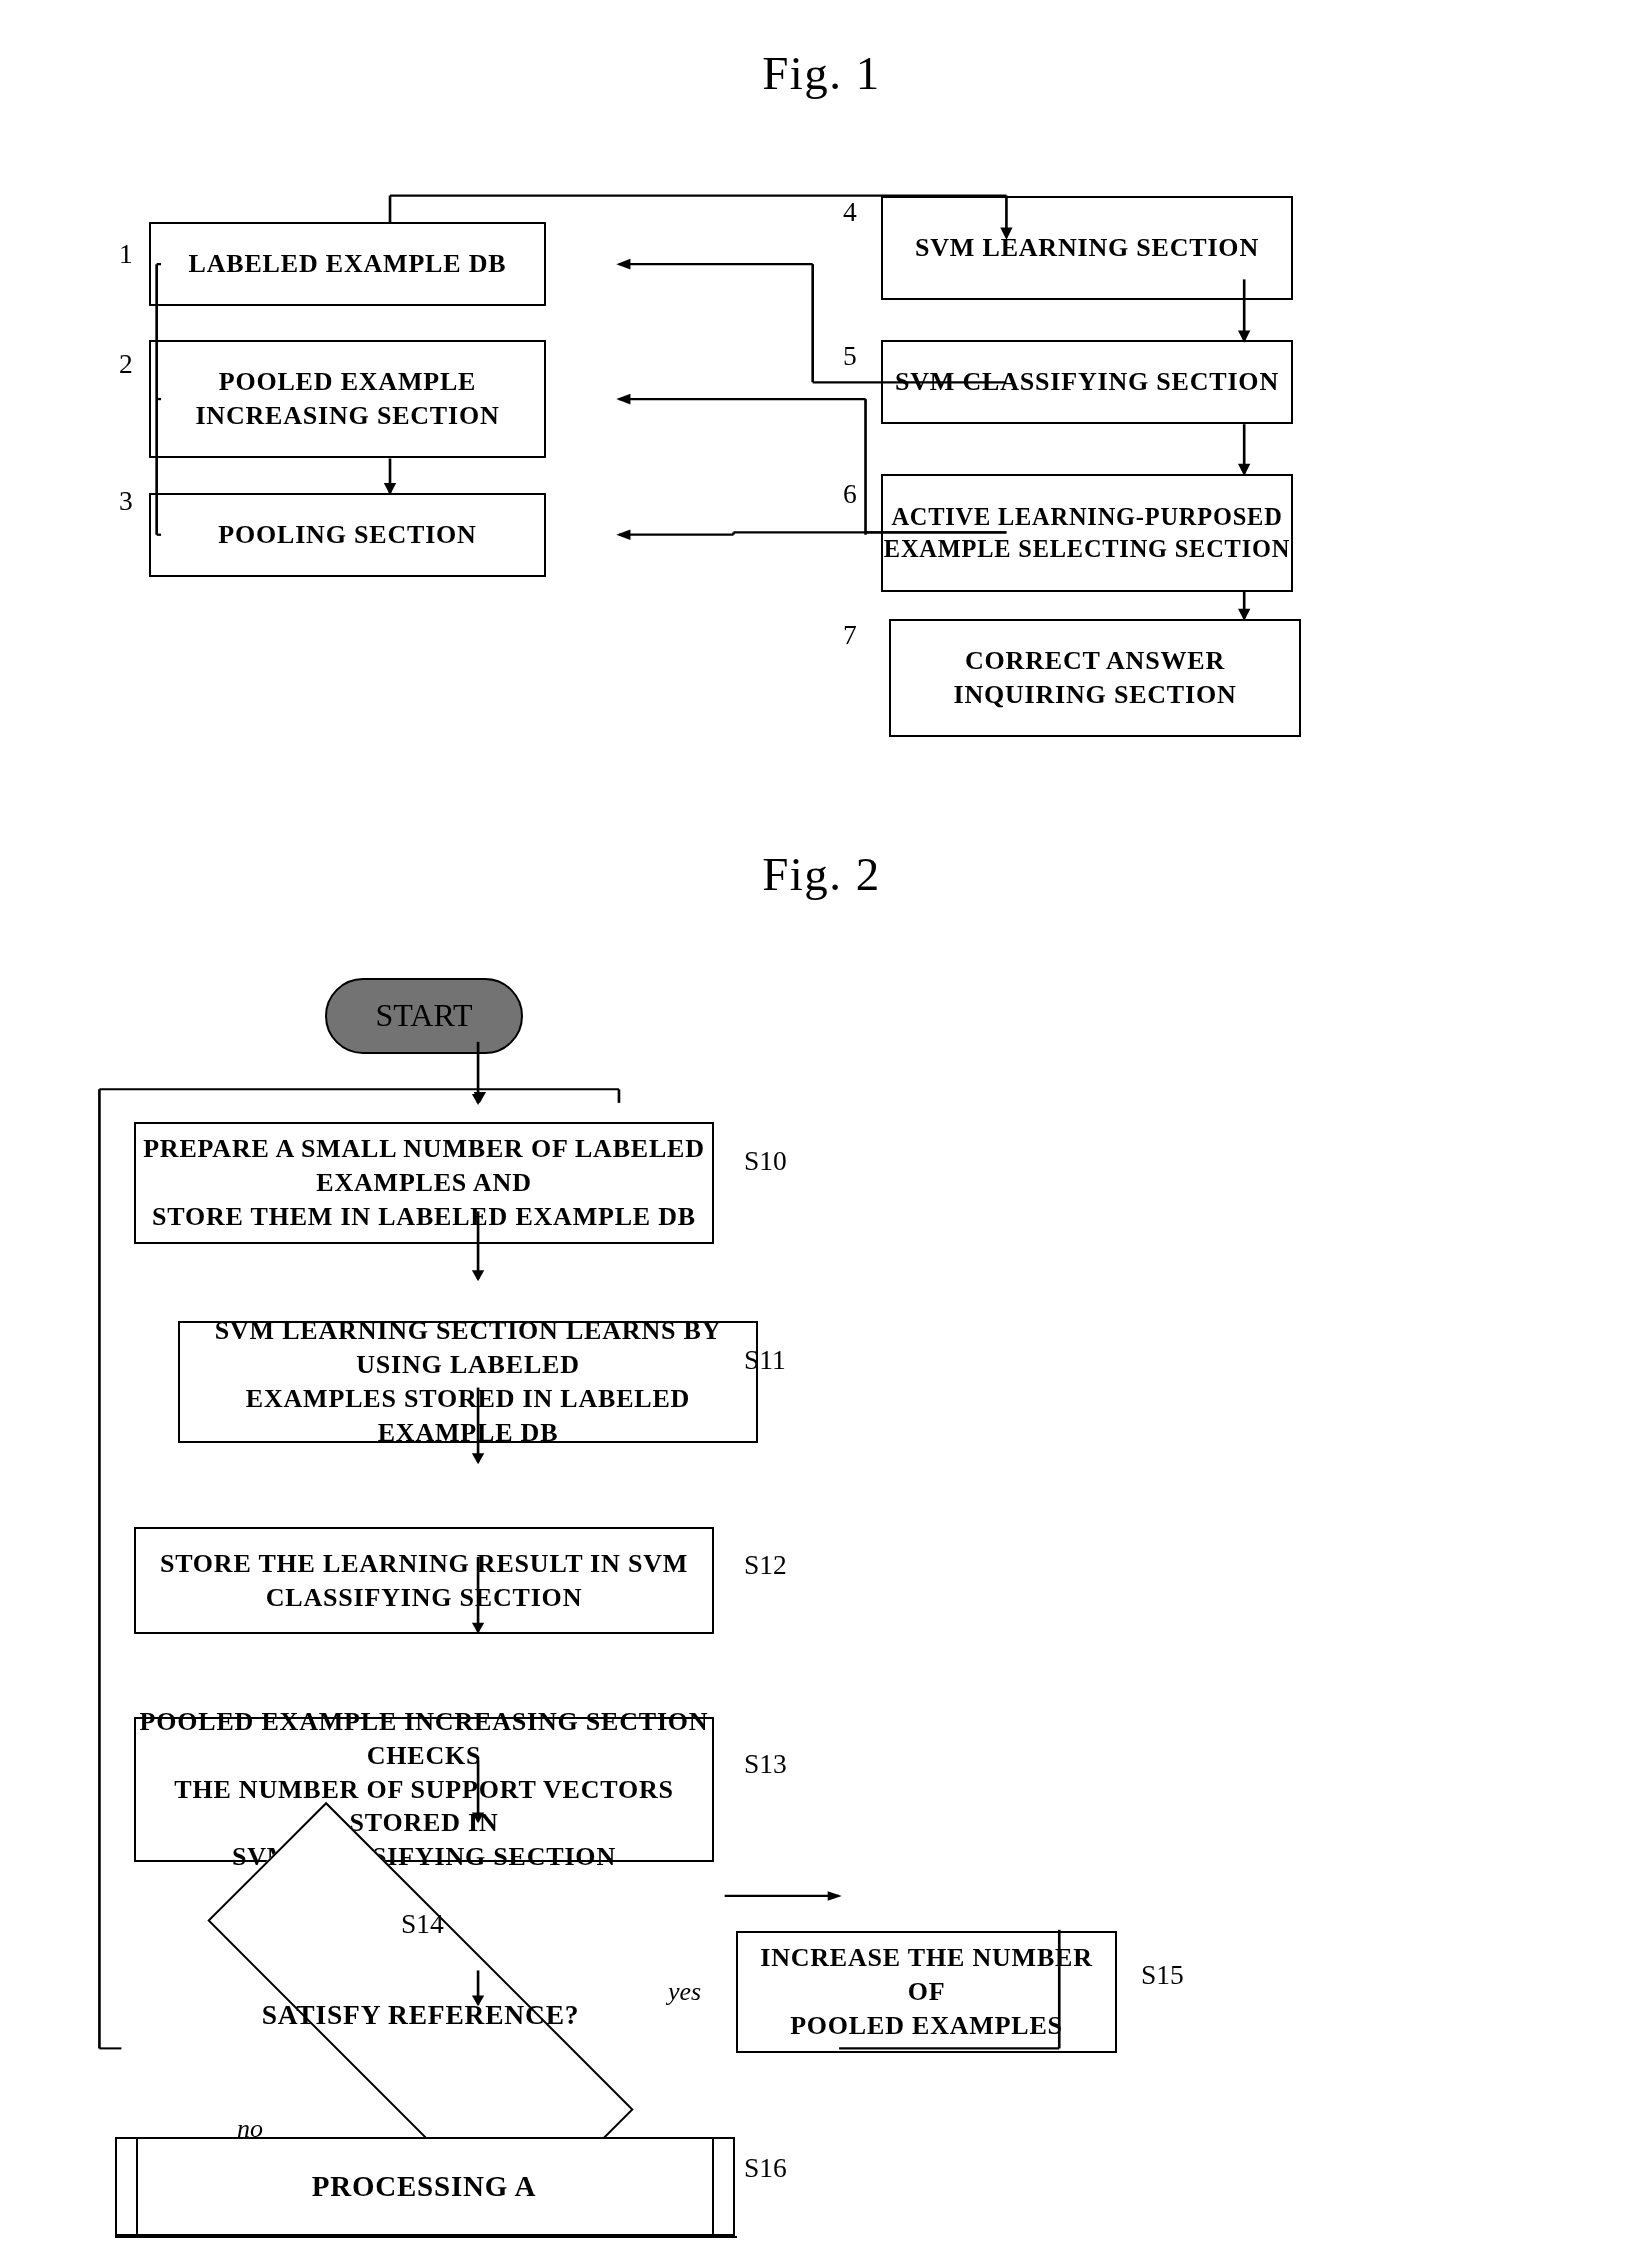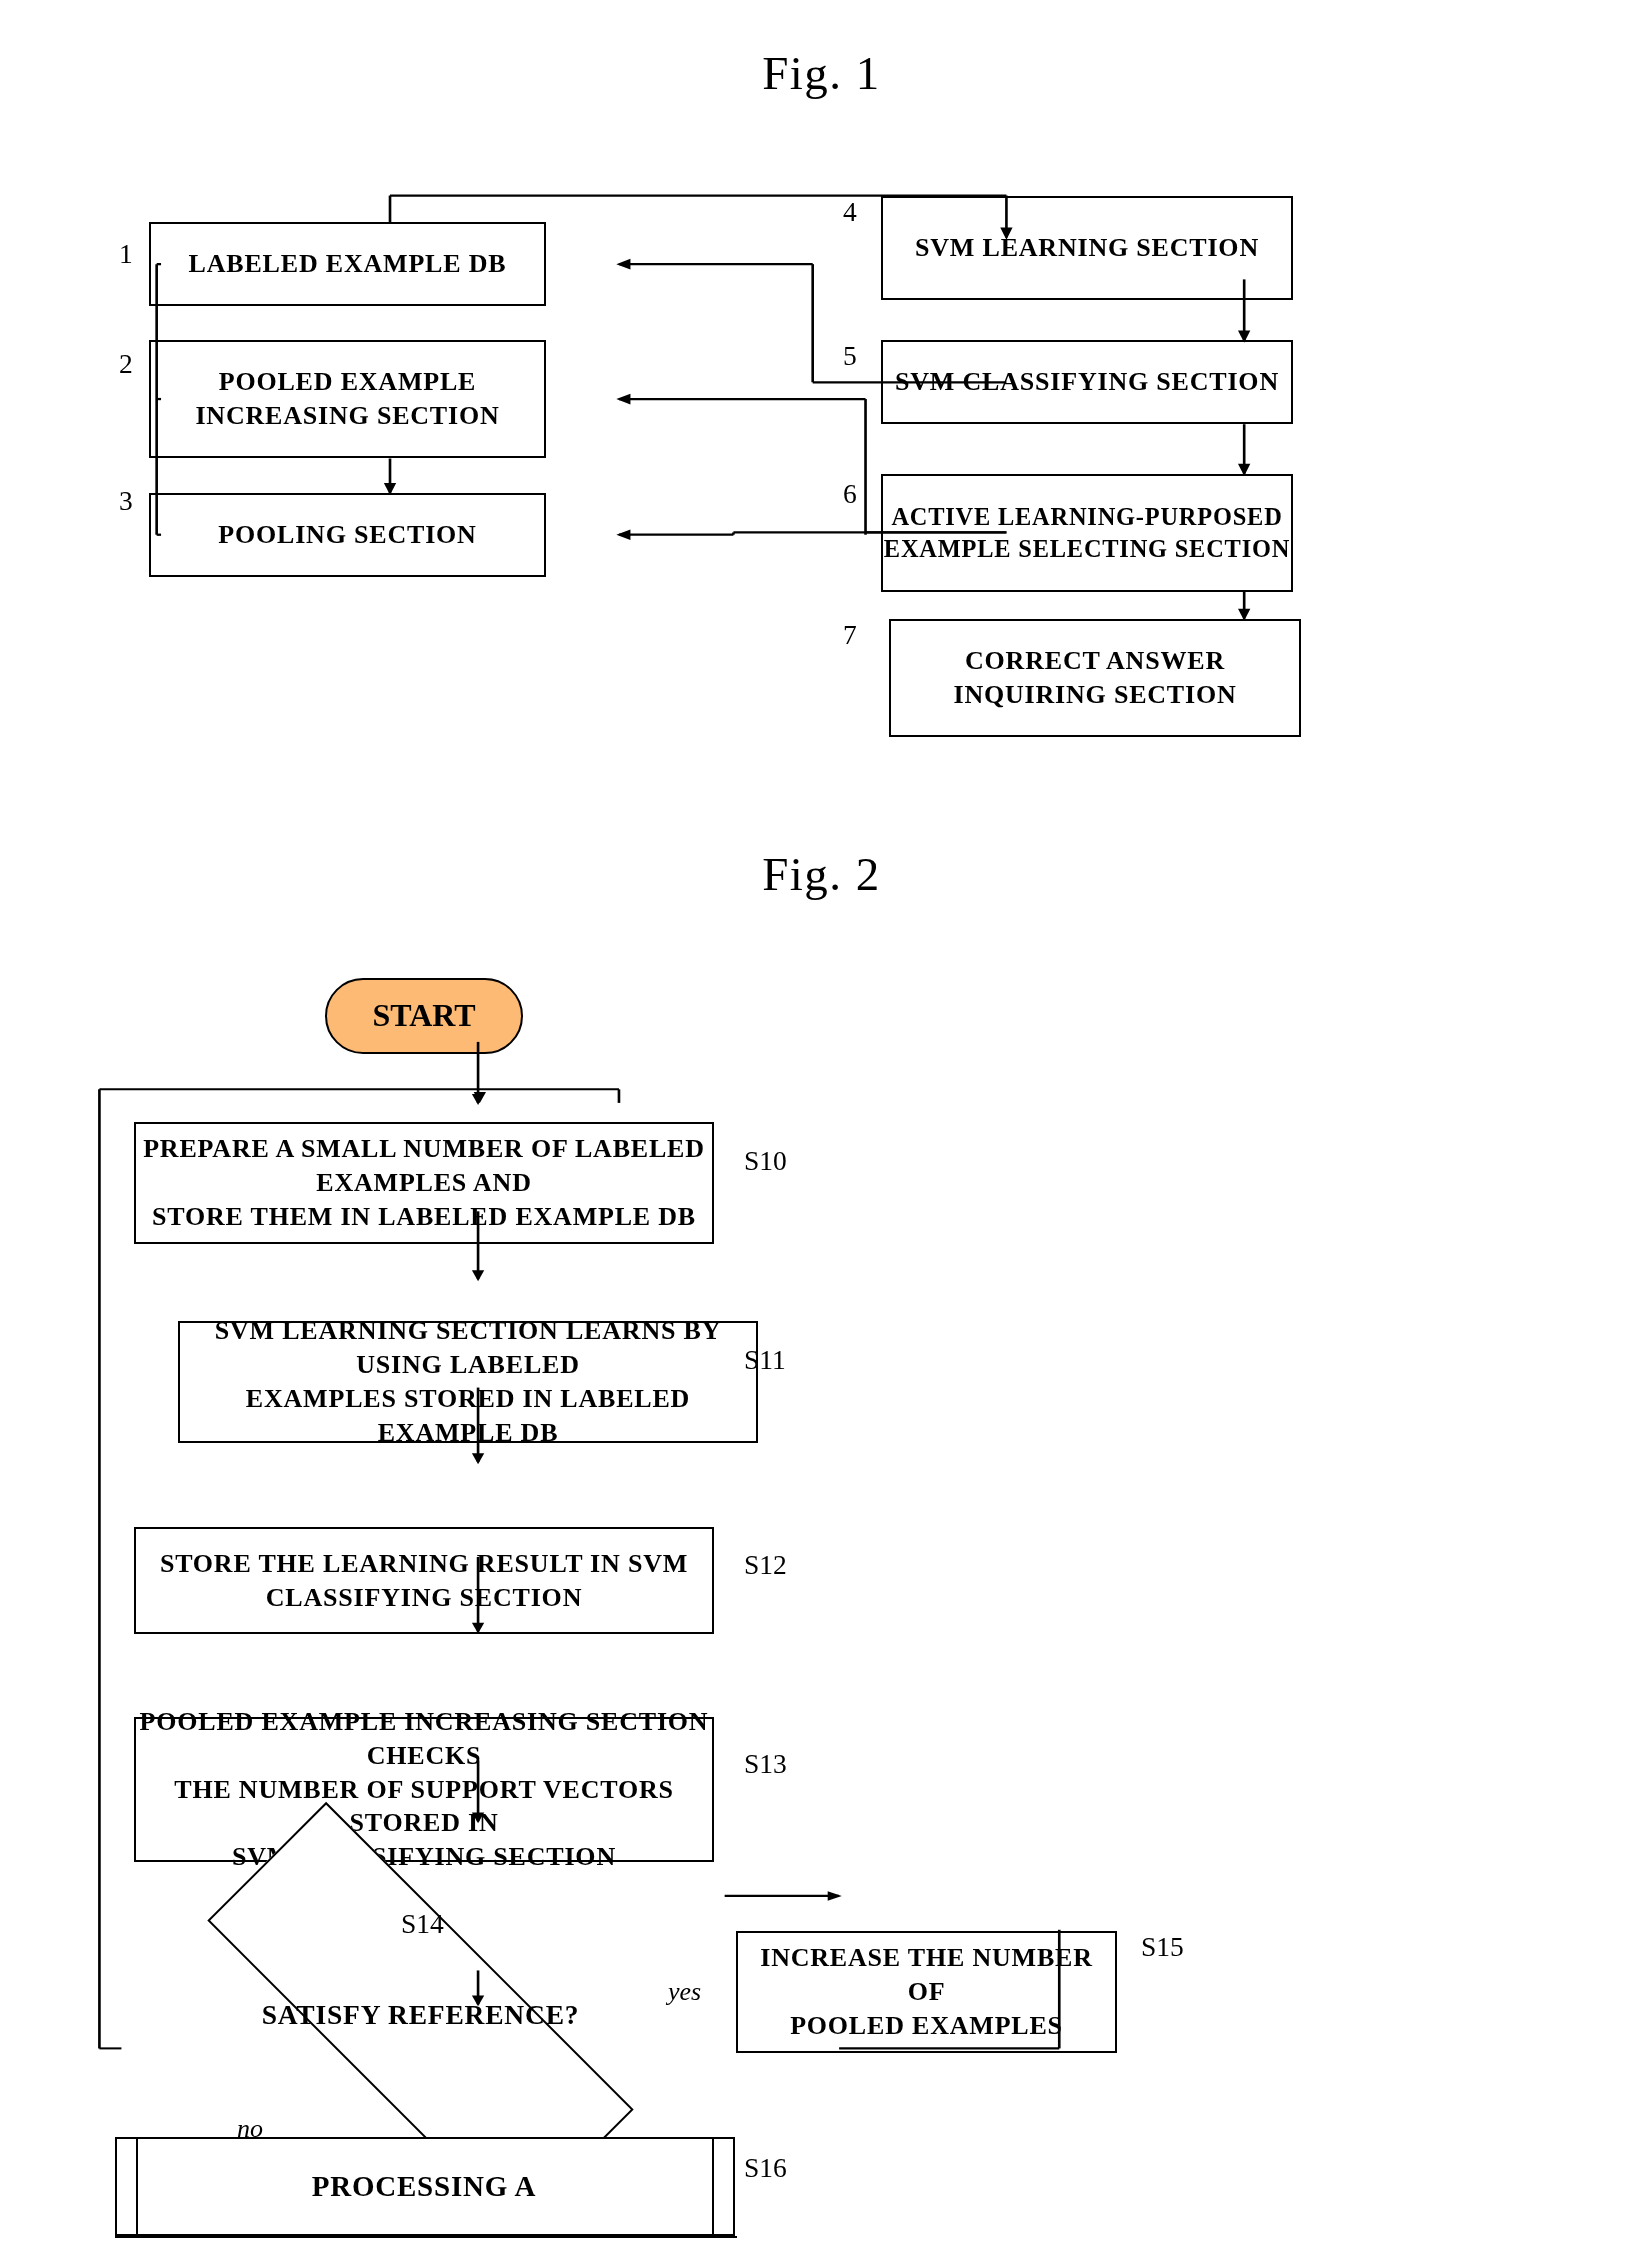--- a/index.html
+++ b/index.html
@@ -60,22 +60,22 @@
     
     .fc-oval {
       position: absolute;
       border: 2.3px solid #000;
       border-radius: 38px;
       display: flex;
       align-items: center;
       justify-content: center;
       text-align: center;
       font-size: 30.5px;
-      font-weight: bold;
-      background: #fdba74;
+      font-weight: normal;
+      background: #737373;
     }
 
     
     .fc-diamond-wrap {
       position: absolute;
     }
     .fc-diamond {
       width: 100%;
       height: 100%;
       transform: rotate(45deg);
@@ -219,21 +219,21 @@
       <div class="fc-diamond"></div>
       <div class="fc-diamond-text">SATISFY REFERENCE?</div>
     </div>
     <span class="step-label" style="left:328px; top:961px;">S14</span>
 
     <span class="yn-label" style="left:595px; top:1030px;">yes</span>
 
     <span class="yn-label" style="left:164px; top:1167px;">no</span>
 
     <div class="fc-box" style="left:663px; top:984px; width:381px; height:122px; font-size:26px;">INCREASE THE NUMBER OF<br>POOLED EXAMPLES</div>
-    <span class="step-label" style="left:1068px; top:984px;">S15</span>
+    <span class="step-label" style="left:1068px; top:1012px;">S15</span>
 
     <div class="fc-box" style="left:61px; top:1190px; width:580px; height:99px; font-size:29px;">PROCESSING A</div>
 
     <div style="position:absolute; left:42px; top:1190px; width:23px; height:99px; border:2.3px solid #000; background:#fff;"></div>
     <div style="position:absolute; left:639px; top:1190px; width:23px; height:99px; border:2.3px solid #000; background:#fff;"></div>
     <span class="step-label" style="left:671px; top:1205px;">S16</span>
 
     <div style="position:absolute; left:42px; top:1289px; width:622px; height:2.3px; background:#000;"></div>
 
     <svg class="svg-overlay" viewBox="0 0 1700 1800" preserveAspectRatio="none" style="width:100%;height:100%;">

